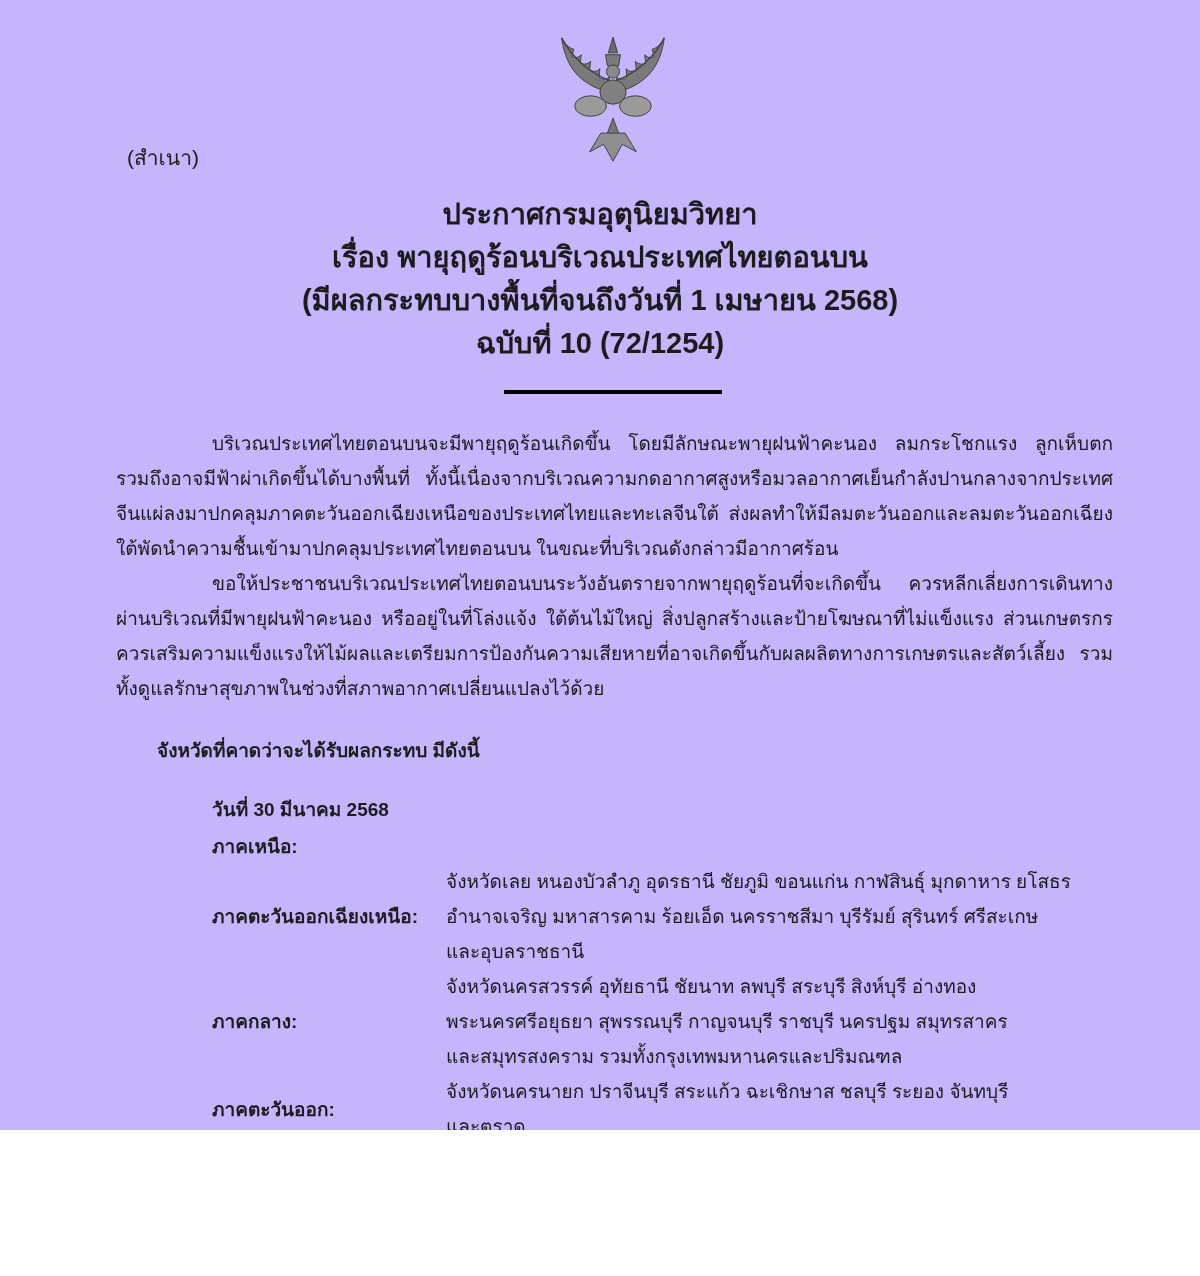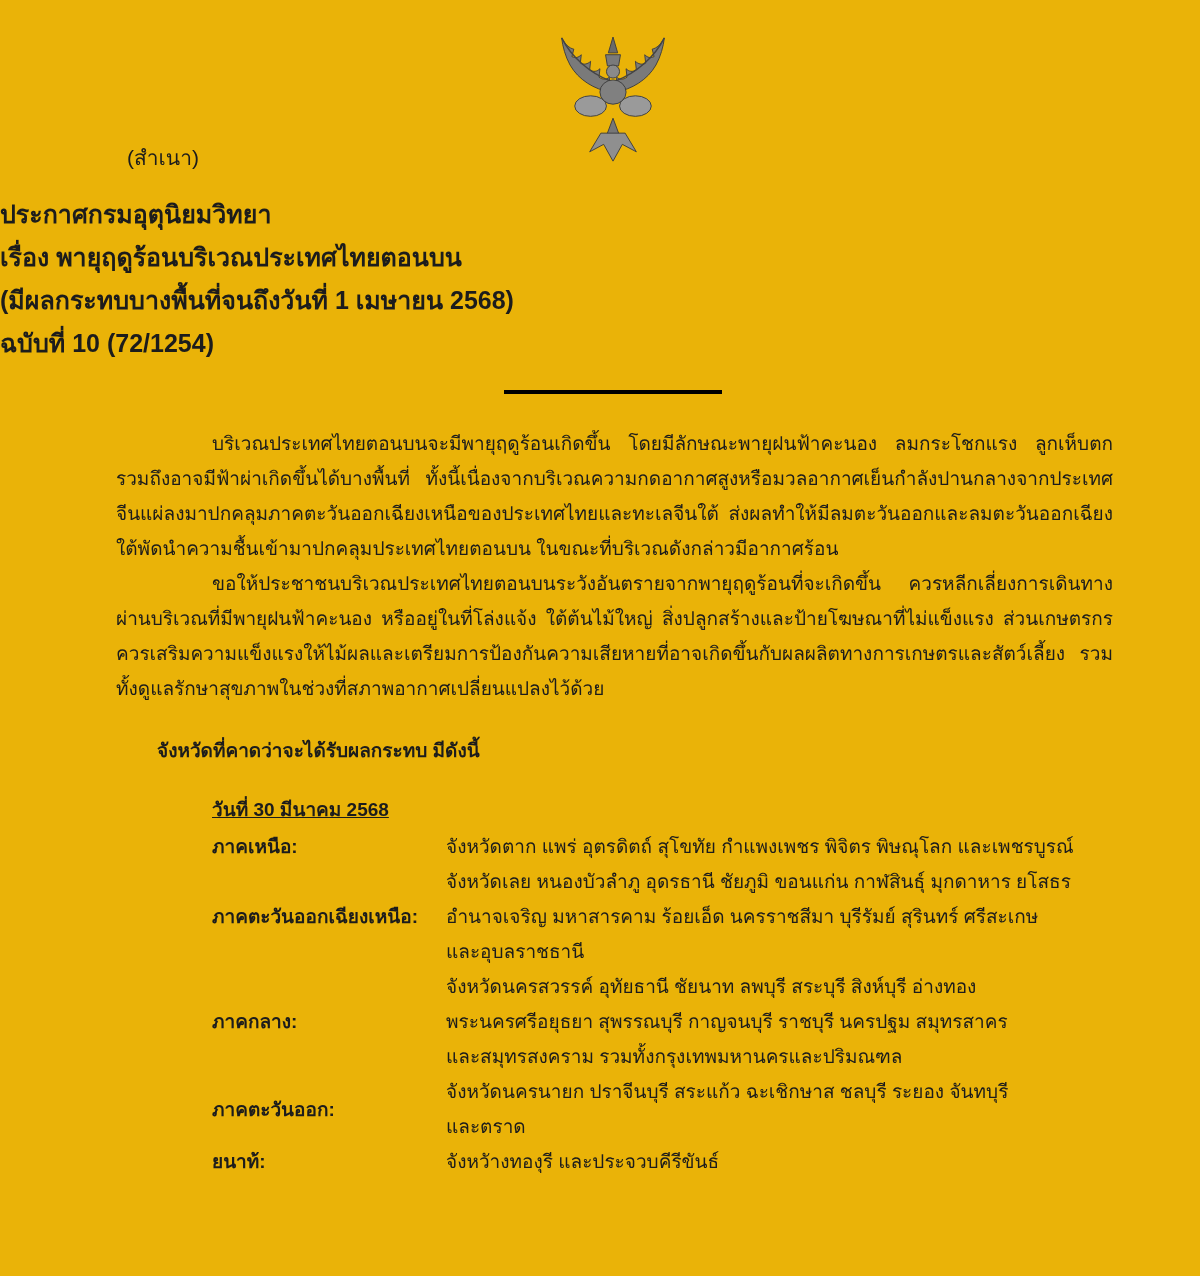--- a/index.html
+++ b/index.html
@@ -1,21 +1,21 @@
 <!DOCTYPE html>
 <html><head>
 <meta charset="utf-8">
 <style>
   * { margin: 0; padding: 0; box-sizing: border-box; }
   html, body { background: #ffffff; }
   .page {
     position: relative;
     width: 1200px;
-    height: 1276px;
-    background: #eab308;
+    height: 1130px;
+    background: #c4b5fd;
     color: #1c1c1c;
     font-family: "Liberation Sans", "DejaVu Sans", sans-serif;
     overflow: hidden;
   }
   .emblem {
     position: absolute;
     top: 36px;
     left: 543px;
     width: 140px;
     height: 128px;
@@ -24,22 +24,23 @@
     position: absolute;
     top: 141px;
     left: 127px;
     font-size: 21px;
   }
   .title-block {
     position: absolute;
     top: 193px;
     left: 0;
     right: 0;
+    text-align: center;
     font-weight: bold;
-    font-size: 25px;
+    font-size: 29px;
   }
   .title-block .title-line { line-height: 43px; }
   .divider {
     position: absolute;
     top: 390px;
     left: 504px;
     width: 218px;
     height: 0;
     border-top: 4px solid #000000;
   }
@@ -55,21 +56,20 @@
     text-align: justify;
     text-indent: 96px;
   }
   .impact-header {
     font-weight: bold;
     margin-top: 27px;
     margin-left: 41px;
   }
   .date-header {
     font-weight: bold;
-    text-decoration: underline;
     margin-top: 24px;
     margin-left: 96px;
   }
   .regions { margin-left: 96px; margin-top: 2px; }
   .region-row { display: flex; align-items: center; }
   .region-label { width: 234px; flex-shrink: 0; font-weight: bold; }
   .region-lines { flex: 1; }
 </style>
 </head>
 <body>
@@ -118,23 +118,20 @@
     <p class="para">บริเวณประเทศไทยตอนบนจะมีพายุฤดูร้อนเกิดขึ้น โดยมีลักษณะพายุฝนฟ้าคะนอง ลมกระโชกแรง ลูกเห็บตก รวมถึงอาจมีฟ้าผ่าเกิดขึ้นได้บางพื้นที่ ทั้งนี้เนื่องจากบริเวณความกดอากาศสูงหรือมวลอากาศเย็นกำลังปานกลางจากประเทศจีนแผ่ลงมาปกคลุมภาคตะวันออกเฉียงเหนือของประเทศไทยและทะเลจีนใต้ ส่งผลทำให้มีลมตะวันออกและลมตะวันออกเฉียงใต้พัดนำความชื้นเข้ามาปกคลุมประเทศไทยตอนบน ในขณะที่บริเวณดังกล่าวมีอากาศร้อน</p>
     <p class="para">ขอให้ประชาชนบริเวณประเทศไทยตอนบนระวังอันตรายจากพายุฤดูร้อนที่จะเกิดขึ้น ควรหลีกเลี่ยงการเดินทางผ่านบริเวณที่มีพายุฝนฟ้าคะนอง หรืออยู่ในที่โล่งแจ้ง ใต้ต้นไม้ใหญ่ สิ่งปลูกสร้างและป้ายโฆษณาที่ไม่แข็งแรง ส่วนเกษตรกรควรเสริมความแข็งแรงให้ไม้ผลและเตรียมการป้องกันความเสียหายที่อาจเกิดขึ้นกับผลผลิตทางการเกษตรและสัตว์เลี้ยง รวมทั้งดูแลรักษาสุขภาพในช่วงที่สภาพอากาศเปลี่ยนแปลงไว้ด้วย</p>
 
     <div class="impact-header">จังหวัดที่คาดว่าจะได้รับผลกระทบ มีดังนี้</div>
     <div class="date-header">วันที่ 30 มีนาคม 2568</div>
 
     <div class="regions">
 
       <div class="region-row">
         <div class="region-label">ภาคเหนือ:</div>
-        <div class="region-lines">
-          <div>จังหวัดตาก แพร่ อุตรดิตถ์ สุโขทัย กำแพงเพชร พิจิตร พิษณุโลก และเพชรบูรณ์</div>
-        </div>
       </div>
 
       <div class="region-row">
         <div class="region-label">ภาคตะวันออกเฉียงเหนือ:</div>
         <div class="region-lines">
           <div>จังหวัดเลย หนองบัวลำภู อุดรธานี ชัยภูมิ ขอนแก่น กาฬสินธุ์ มุกดาหาร ยโสธร</div>
           <div>อำนาจเจริญ มหาสารคาม ร้อยเอ็ด นครราชสีมา บุรีรัมย์ สุรินทร์ ศรีสะเกษ</div>
           <div>และอุบลราชธานี</div>
         </div>
       </div>

